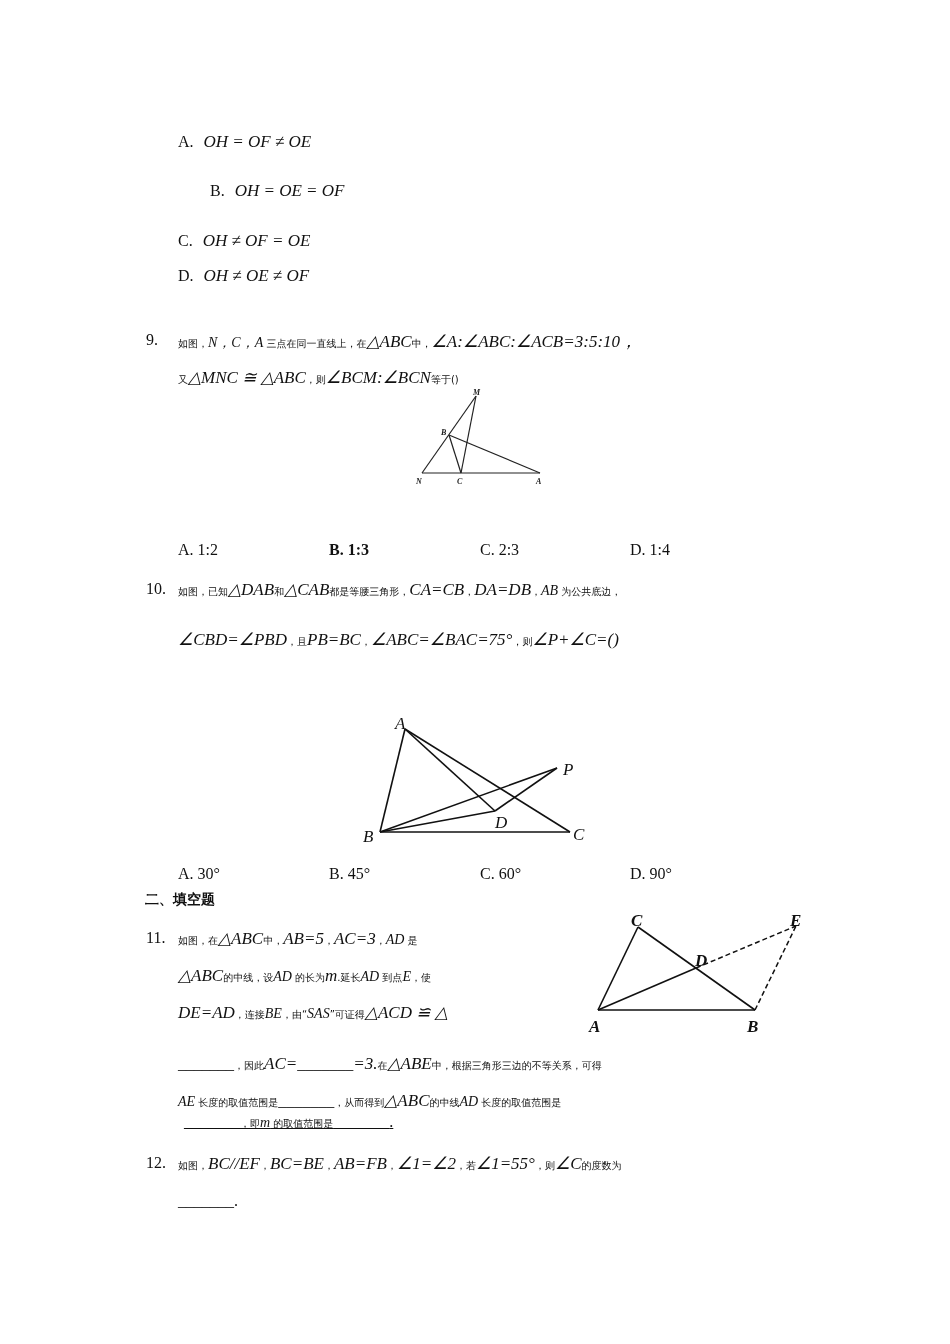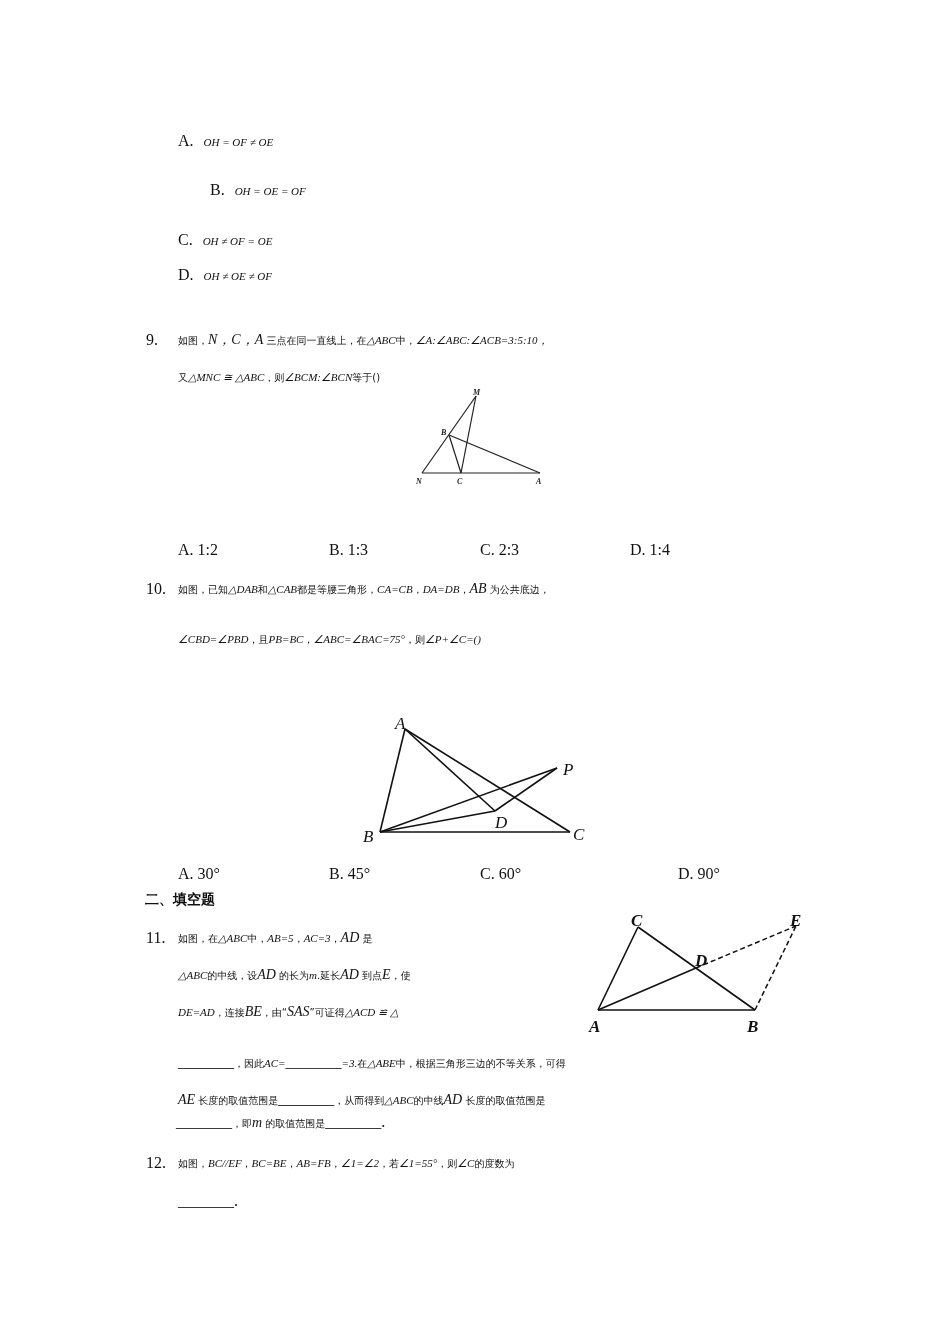--- a/index.html
+++ b/index.html
@@ -2,21 +2,21 @@
 <html><head>
   <meta charset="utf-8">
   <style>
     html, body { margin: 0; padding: 0; background: #ffffff; }
     body {
       width: 950px; height: 1344px; position: relative; overflow: hidden;
       font-family: "Liberation Serif", "DejaVu Serif", serif;
       color: #111111; font-size: 16px;
     }
     .abs { position: absolute; white-space: nowrap; }
-    .m { font-style: italic; font-family: "Liberation Serif", serif; font-size: 11px; }
+    .m { font-style: italic; font-family: "Liberation Serif", serif; font-size: 17px; }
     .mi { font-style: italic; font-family: "Liberation Serif", serif; font-size: 14px; }
     .cn { font-family: "DejaVu Sans", sans-serif; font-size: 10px; }
     .sect { font-family: "DejaVu Sans", sans-serif; font-size: 14px; font-weight: bold; }
     .opt { font-size: 16px; }
     .num { font-size: 16px; }
     svg text { font-family: "Liberation Serif", serif; font-style: italic; }
   </style>
 </head>
 <body>
 
@@ -59,21 +59,21 @@
     <g font-size="8" fill="#222" font-weight="bold">
       <text x="63" y="7">M</text>
       <text x="31" y="47">B</text>
       <text x="6" y="96">N</text>
       <text x="47" y="96">C</text>
       <text x="126" y="96">A</text>
     </g>
   </svg>
 
   <div class="abs opt" style="left:178px; top:541px;"><span>A.</span> <span>1:2</span></div>
-  <div class="abs opt" style="left:329px; top:541px;"><span>B.</span> <span>1:3</span></div>
+  <div class="abs opt" style="left:329px; top:541px;font-weight:bold;"><span>B.</span> <span>1:3</span></div>
   <div class="abs opt" style="left:480px; top:541px;"><span>C.</span> <span>2:3</span></div>
   <div class="abs opt" style="left:630px; top:541px;"><span>D.</span> <span>1:4</span></div>
 </div>
 
 <div>
   <span class="abs num" style="left:146px; top:580px;">10.</span>
   <div class="abs" style="left:178px; top:579px;">
     <span class="cn">如图，已知</span><span class="m">△DAB</span><span class="cn">和</span><span class="m">△CAB</span><span class="cn">都是等腰三角形，</span><span class="m">CA=CB</span><span class="cn">，</span><span class="m">DA=DB</span><span class="cn">，</span><span class="mi">AB</span><span class="cn"> 为公共底边，</span>
   </div>
   <div class="abs" style="left:178px; top:629px;">
@@ -95,21 +95,21 @@
       <text x="208" y="63">P</text>
       <text x="140" y="116">D</text>
       <text x="8" y="130">B</text>
       <text x="218" y="128">C</text>
     </g>
   </svg>
 
   <div class="abs opt" style="left:178px; top:865px;"><span>A.</span> <span>30°</span></div>
   <div class="abs opt" style="left:329px; top:865px;"><span>B.</span> <span>45°</span></div>
   <div class="abs opt" style="left:480px; top:865px;"><span>C.</span> <span>60°</span></div>
-  <div class="abs opt" style="left:630px; top:865px;margin-left:48px;"><span>D.</span> <span>90°</span></div>
+  <div class="abs opt" style="left:630px; top:865px;"><span>D.</span> <span>90°</span></div>
 </div>
 
 <div class="abs sect" style="left:145px; top:891px;">二、填空题</div>
 
 <div>
   <span class="abs num" style="left:146px; top:929px;text-align:center;">11.</span>
   <div class="abs" style="left:178px; top:928px;">
     <span class="cn">如图，在</span><span class="m">△ABC</span><span class="cn">中，</span><span class="m">AB=5</span><span class="cn">，</span><span class="m">AC=3</span><span class="cn">，</span><span class="mi">AD</span><span class="cn"> 是</span>
   </div>
   <div class="abs" style="left:178px; top:965px;">
@@ -138,21 +138,21 @@
       <text x="162" y="124">B</text>
     </g>
   </svg>
 
   <div class="abs" style="left:178px; top:1053px;">
     <span>_______</span><span class="cn">，因此</span><span class="m">AC=</span><span>_______</span><span class="m">=3.</span><span class="cn">在</span><span class="m">△ABE</span><span class="cn">中，根据三角形三边的不等关系，可得</span>
   </div>
   <div class="abs" style="left:178px; top:1090px;">
     <span class="mi">AE</span><span class="cn"> 长度的取值范围是</span><span>_______</span><span class="cn">，从而得到</span><span class="m">△ABC</span><span class="cn">的中线</span><span class="mi">AD</span><span class="cn"> 长度的取值范围是</span>
   </div>
-  <div class="abs" style="left:176px; top:1113px;">
+  <div class="abs" style="left:184px; top:1113px;text-decoration:underline;">
     <span>_______</span><span class="cn">，即</span><span class="mi">m</span><span class="cn"> 的取值范围是</span><span>_______</span><span>.</span>
   </div>
 </div>
 
 <div>
   <span class="abs num" style="left:146px; top:1154px;">12.</span>
   <div class="abs" style="left:178px; top:1153px;">
     <span class="cn">如图，</span><span class="m">BC//EF</span><span class="cn">，</span><span class="m">BC=BE</span><span class="cn">，</span><span class="m">AB=FB</span><span class="cn">，</span><span class="m">∠1=∠2</span><span class="cn">，若</span><span class="m">∠1=55°</span><span class="cn">，则</span><span class="m">∠C</span><span class="cn">的度数为</span>
   </div>
   <div class="abs" style="left:178px; top:1192px;">

